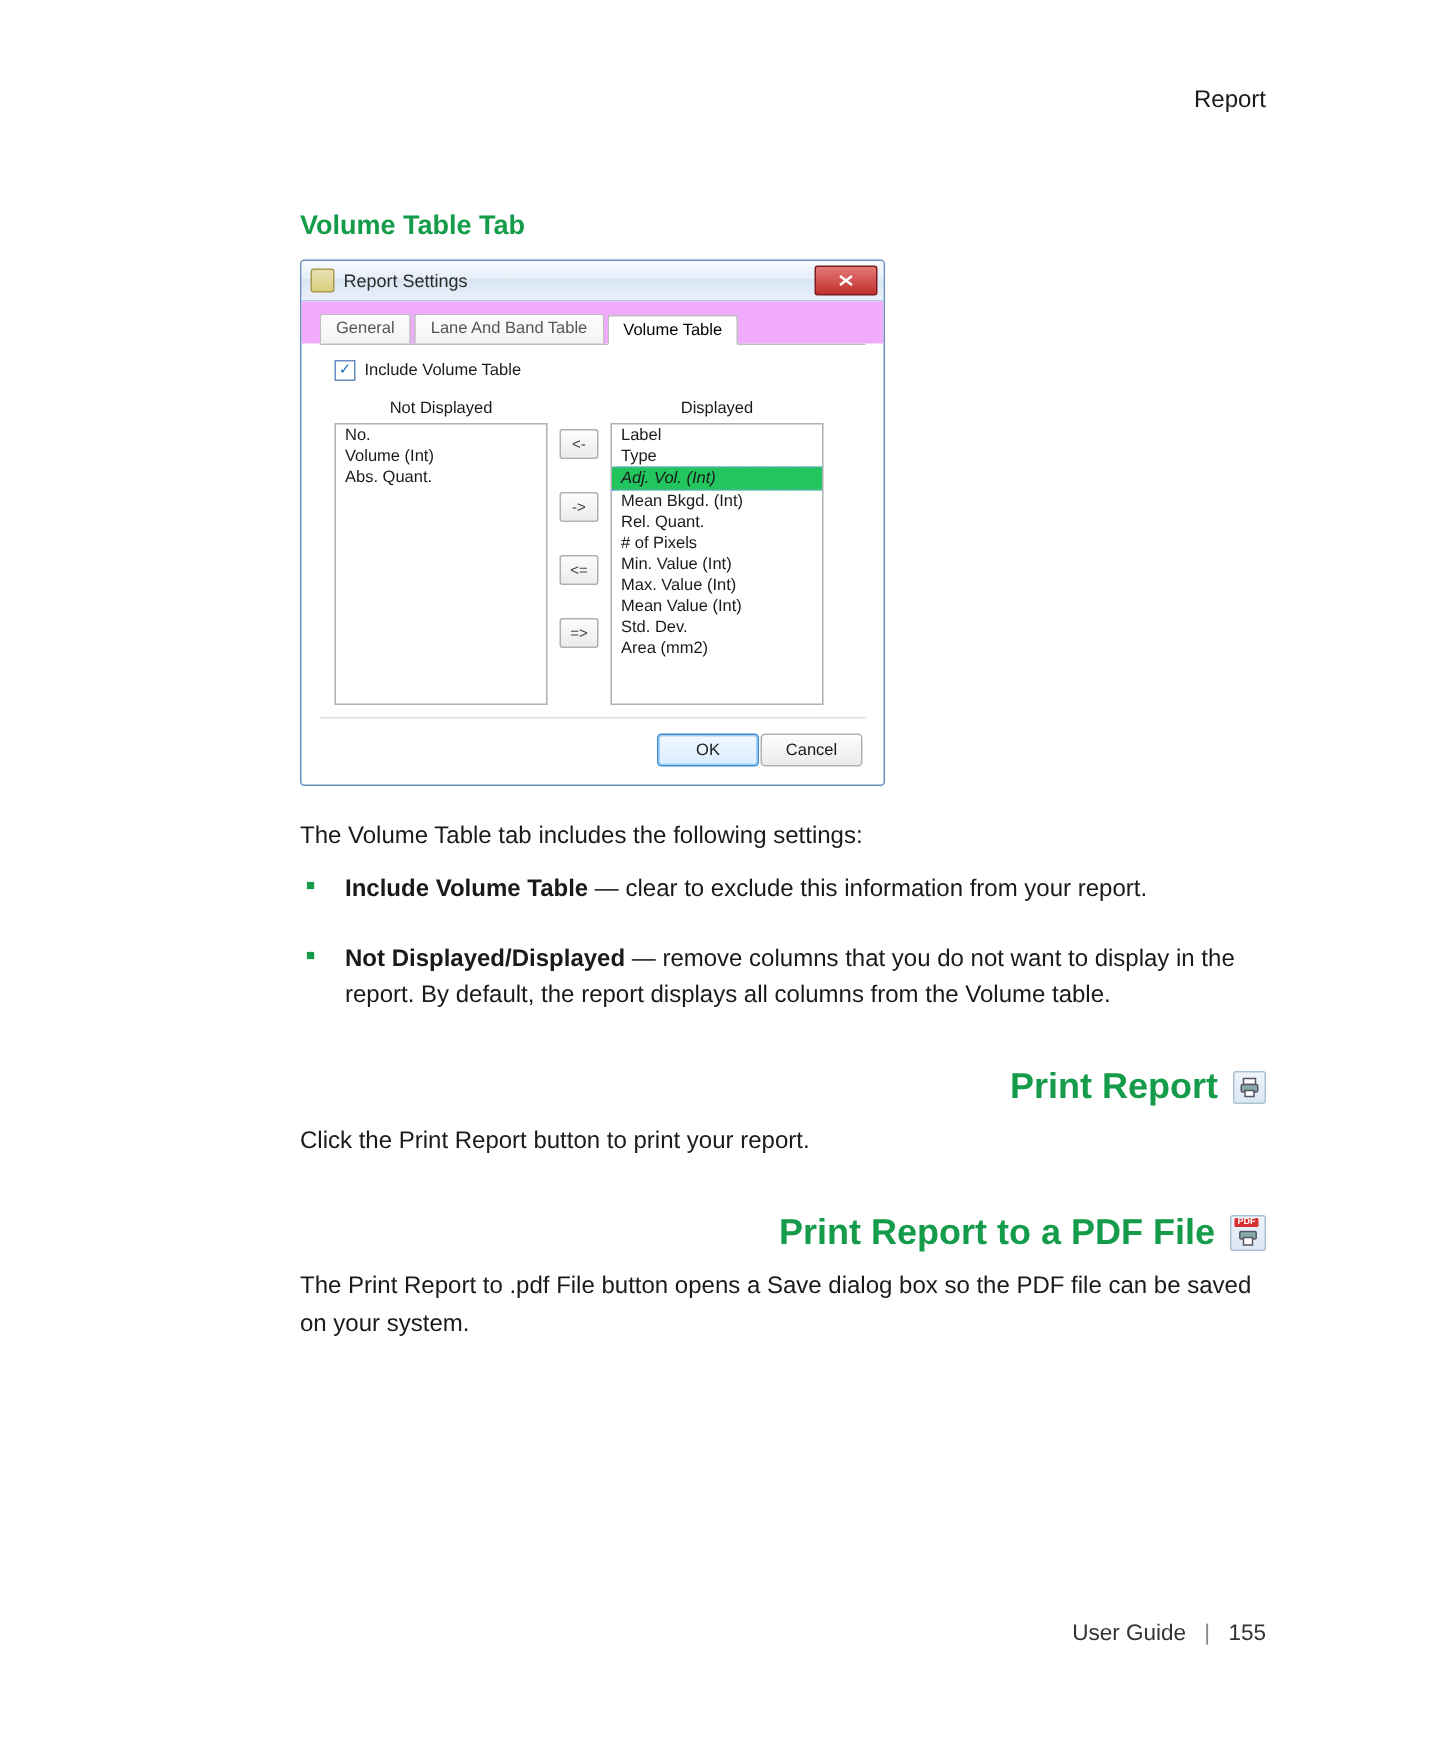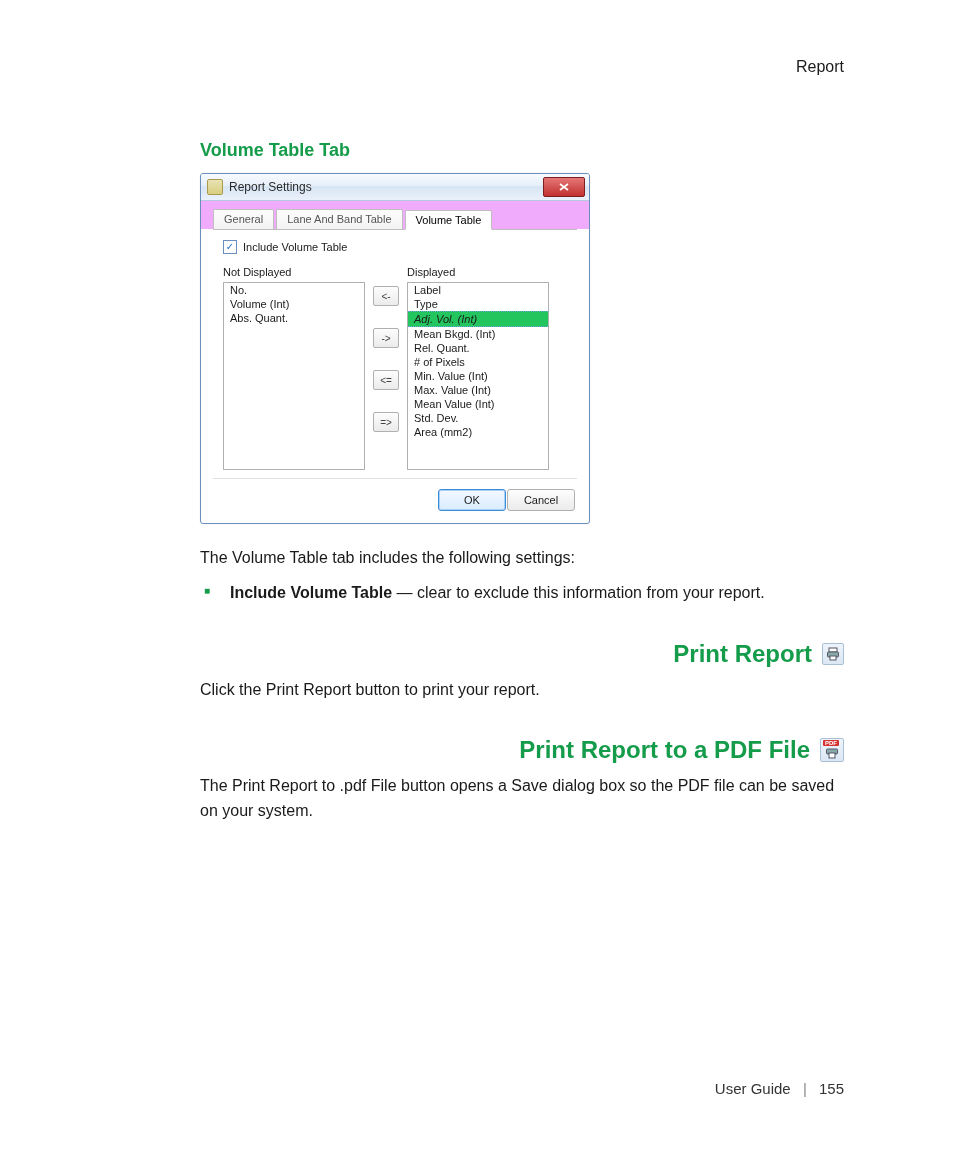--- a/index.html
+++ b/index.html
@@ -163,20 +163,21 @@
     align-items: flex-start;
     margin-left: 4px;
   }
   .col {
     display: flex;
     flex-direction: column;
   }
   .col-label {
     font-size: 11px;
     margin-bottom: 4px;
+    text-align: center;
   }
   .listbox {
     border: 1px solid #b0b0b0;
     width: 140px;
     height: 186px;
     overflow: hidden;
     background: #fff;
   }
   .listbox .item {
     padding: 1px 6px;
@@ -345,20 +346,21 @@
     <div class="dlg-buttons">
       <div class="dlg-btn ok">OK</div>
       <div class="dlg-btn cancel">Cancel</div>
     </div>
   </div>
 
   <p>The Volume Table tab includes the following settings:</p>
 
   <ul class="sq" id="bullet-list">
       <li><span class="bold">Include Volume Table</span><span> — clear to exclude this information from your report.</span></li>
+      <li><span class="bold">Not Displayed/Displayed</span><span> — remove columns that you do not want to display in the report. By default, the report displays all columns from the Volume table.</span></li>
     </ul>
 
   <div class="h-large">
     <span>Print Report</span>
     <span class="tb-icon">
       <svg width="14" height="14" viewBox="0 0 14 14">
         <rect x="3" y="1" width="8" height="4" fill="#fff" stroke="#556" stroke-width="1"></rect>
         <rect x="1.5" y="5" width="11" height="5" rx="1" fill="#8aa" stroke="#556" stroke-width="1"></rect>
         <rect x="4" y="9" width="6" height="4" fill="#fff" stroke="#556" stroke-width="1"></rect>
       </svg>

